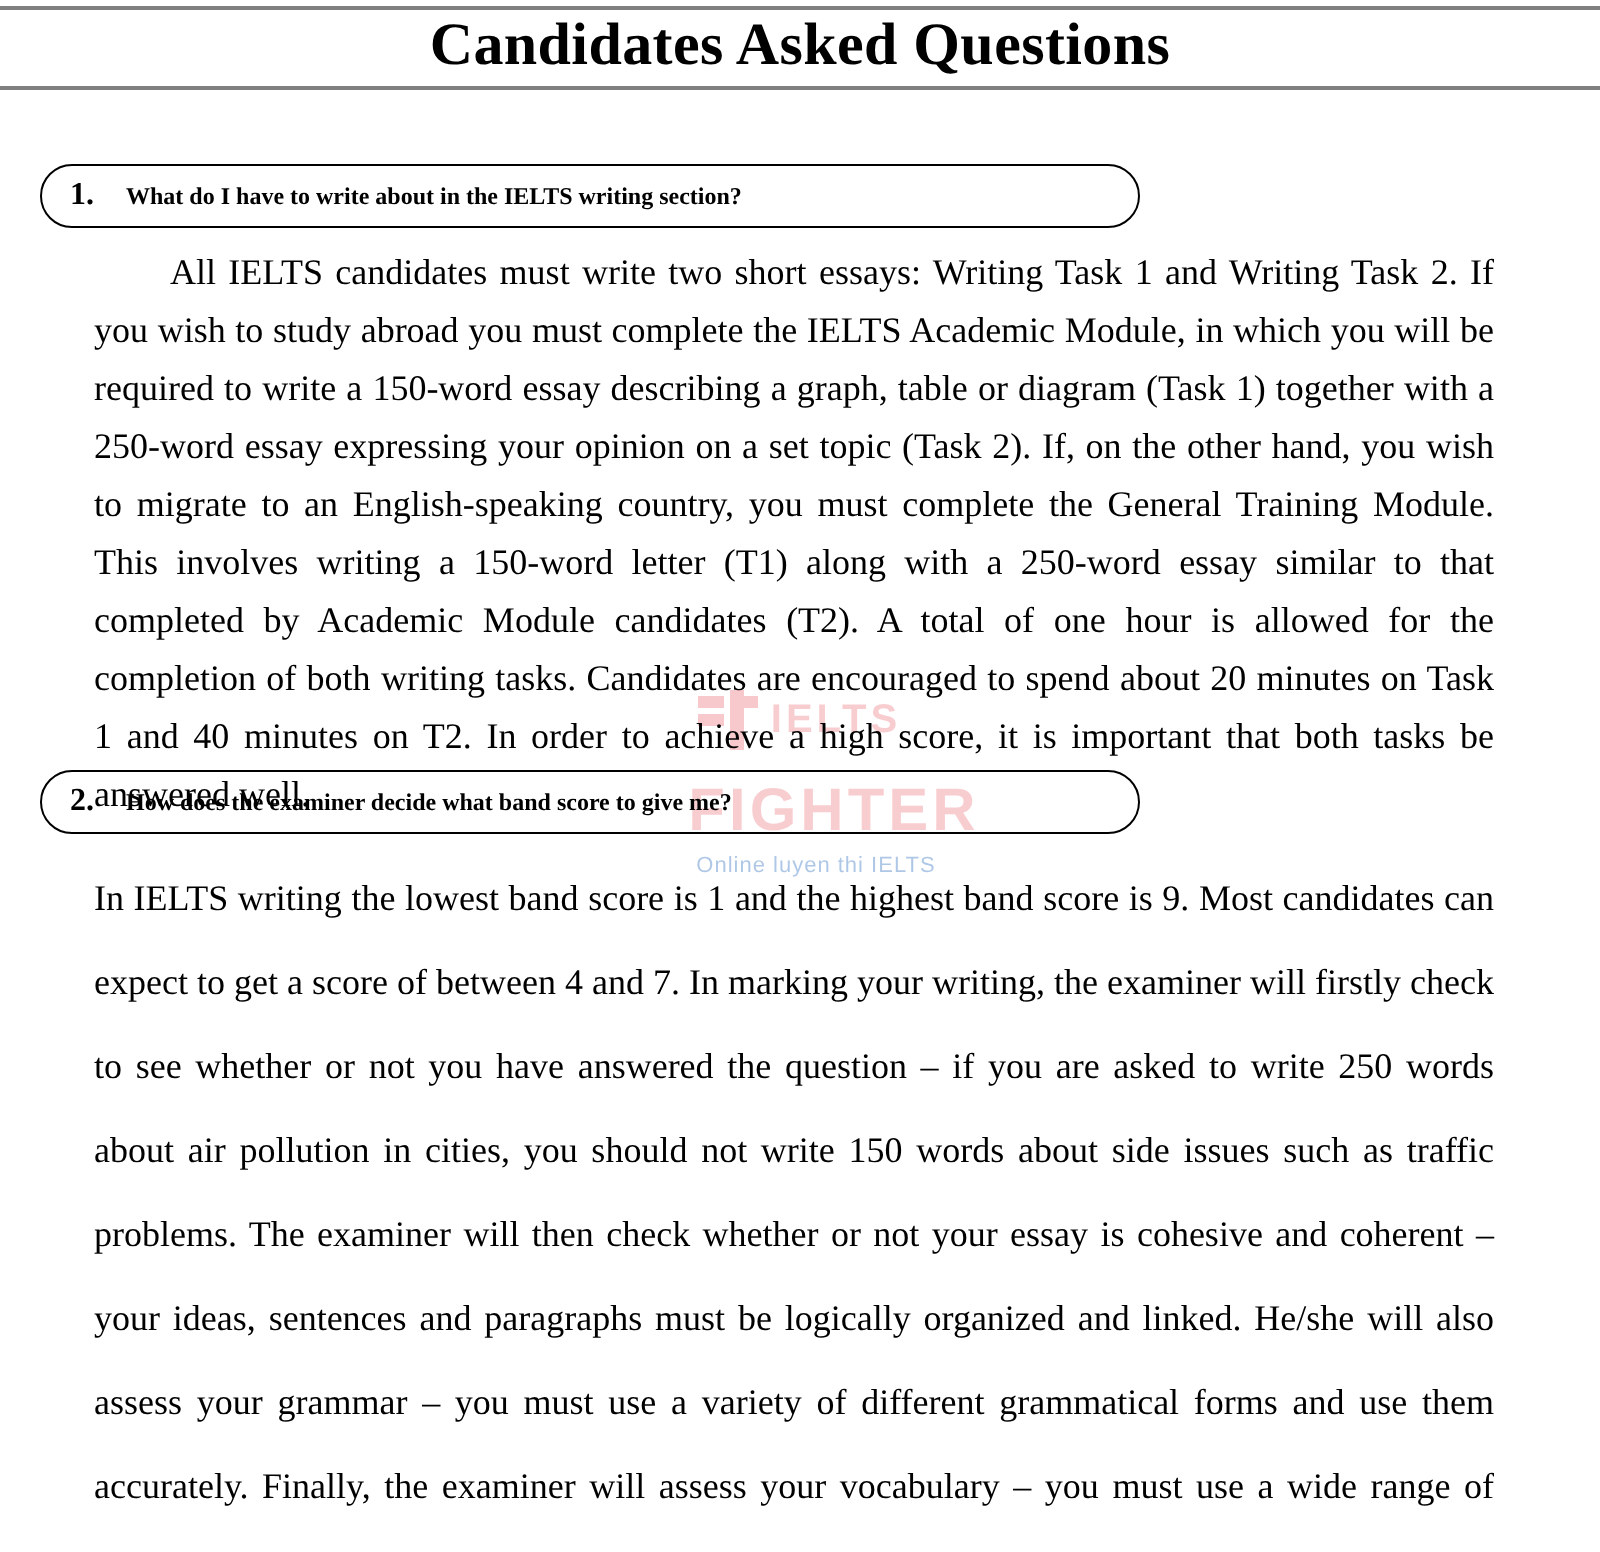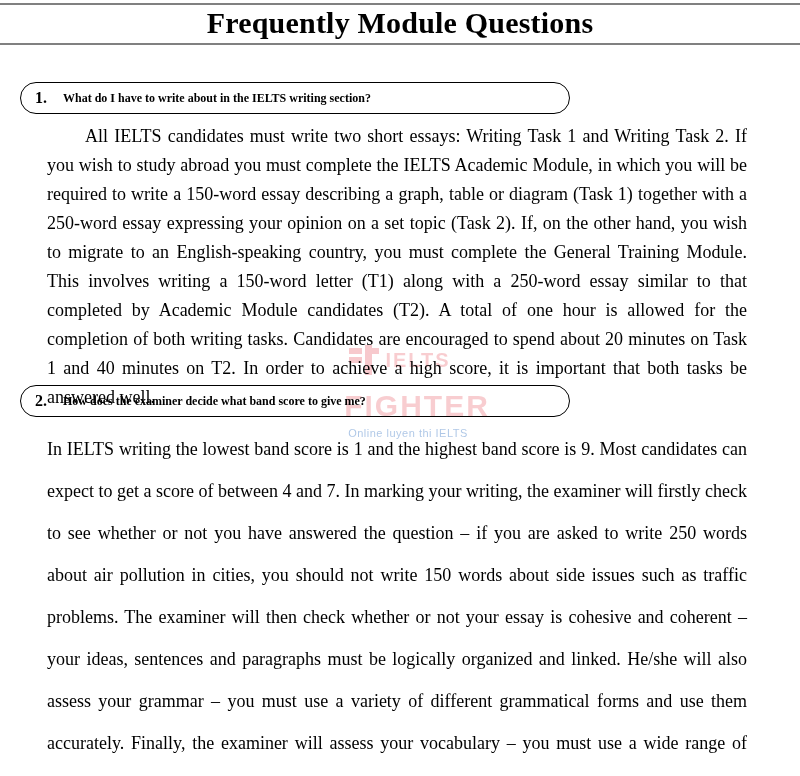--- a/index.html
+++ b/index.html
@@ -183,21 +183,21 @@
       <span class="wm-title">IELTS</span>
     </div>
     <div class="wm-sub">FIGHTER</div>
     <div class="wm-tag">Online luyen thi IELTS</div>
   </div>
 
   <div class="content">
 
     <div class="rule-top"></div>
 
-    <div class="doc-title">Frequently Module Questions</div>
+    <div class="doc-title">Candidates Asked Questions</div>
 
     <div class="rule-under-title"></div>
 
     <div class="qbox" id="question-box-1">
       <span class="qnum">1.</span>
       <span class="qtext">What do I have to write about in the IELTS writing section?</span>
     </div>
     <div class="answer" id="answer-1">All IELTS candidates must write two short essays: Writing Task 1 and Writing Task 2. If you wish to study abroad you must complete the IELTS Academic Module, in which you will be required to write a 150-word essay describing a graph, table or diagram (Task 1) together with a 250-word essay expressing your opinion on a set topic (Task 2). If, on the other hand, you wish to migrate to an English-speaking country, you must complete the General Training Module. This involves writing a 150-word letter (T1) along with a 250-word essay similar to that completed by Academic Module candidates (T2). A total of one hour is allowed for the completion of both writing tasks. Candidates are encouraged to spend about 20 minutes on Task 1 and 40 minutes on T2. In order to achieve a high score, it is important that both tasks be answered well.</div>
 
     <div class="qbox" id="question-box-2">

